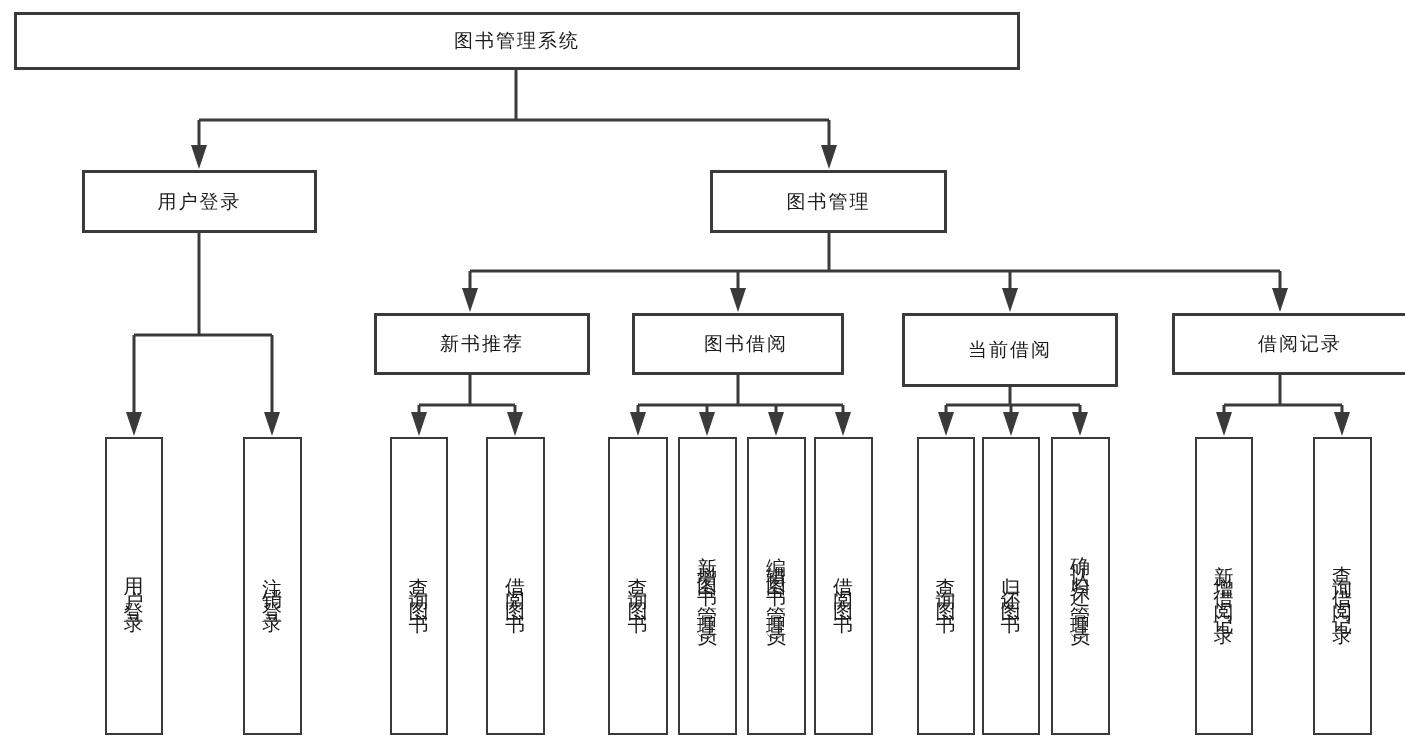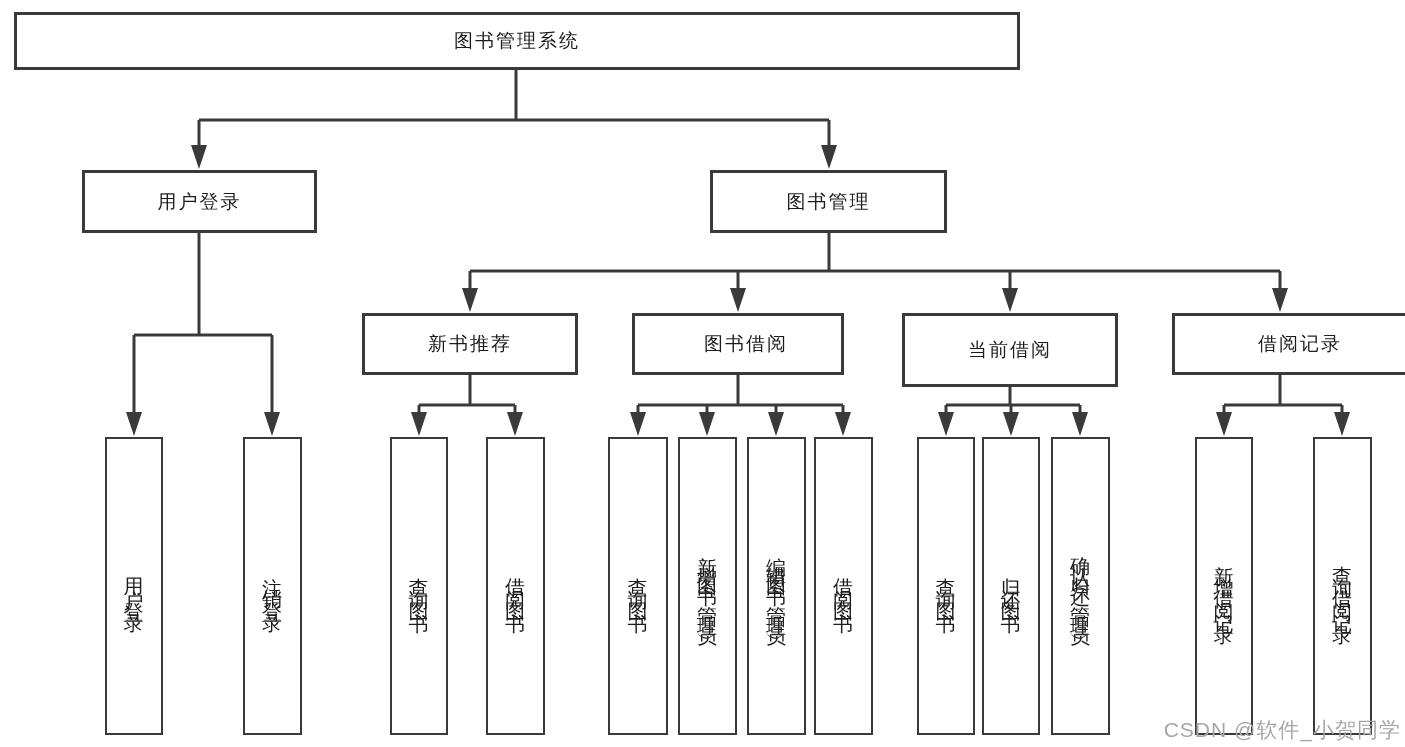--- a/index.html
+++ b/index.html
@@ -107,21 +107,21 @@
     <span class="hlabel">图书管理系统</span>
   </div>
 
   <div class="box" style="left:82px;top:170px;width:235px;height:63px;">
     <span class="hlabel">用户登录</span>
   </div>
   <div class="box" style="left:710px;top:170px;width:237px;height:63px;">
     <span class="hlabel">图书管理</span>
   </div>
 
-  <div class="box" style="left:362px;top:313px;width:216px;height:62px;">
+  <div class="box" style="left:374px;top:313px;width:216px;height:62px;">
     <span class="hlabel">新书推荐</span>
   </div>
   <div class="box" style="left:632px;top:313px;width:212px;height:62px;padding-left:16px;">
     <span class="hlabel">图书借阅</span>
   </div>
   <div class="box" style="left:902px;top:313px;width:216px;height:74px;">
     <span class="hlabel">当前借阅</span>
   </div>
   <div class="box" style="left:1172px;top:313px;width:256px;height:62px;">
     <span class="hlabel">借阅记录</span>
@@ -164,15 +164,14 @@
     <span class="vlabel long">确认归还（管理员）</span>
   </div>
 
   <div class="box leaf" style="left:1195px;top:437px;width:58px;height:298px;">
     <span class="vlabel">新增借阅记录</span>
   </div>
   <div class="box leaf" style="left:1313px;top:437px;width:59px;height:298px;">
     <span class="vlabel">查询借阅记录</span>
   </div>
 
-  <div class="watermark">CSDN @软件_小贺同学</div>
 
 </div>
 
 </body></html>

